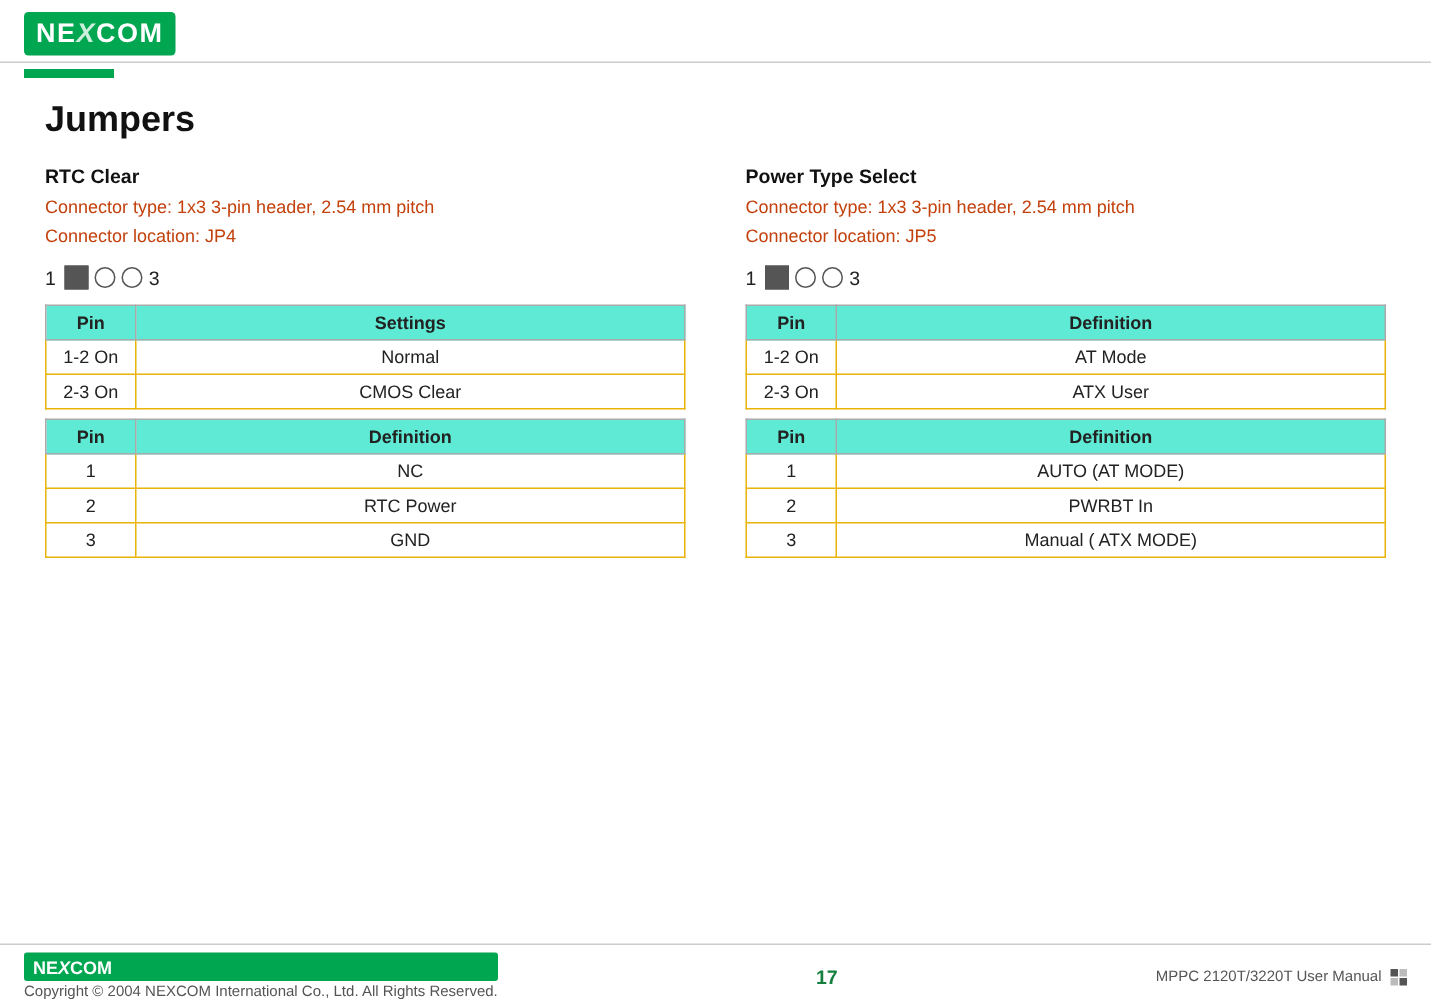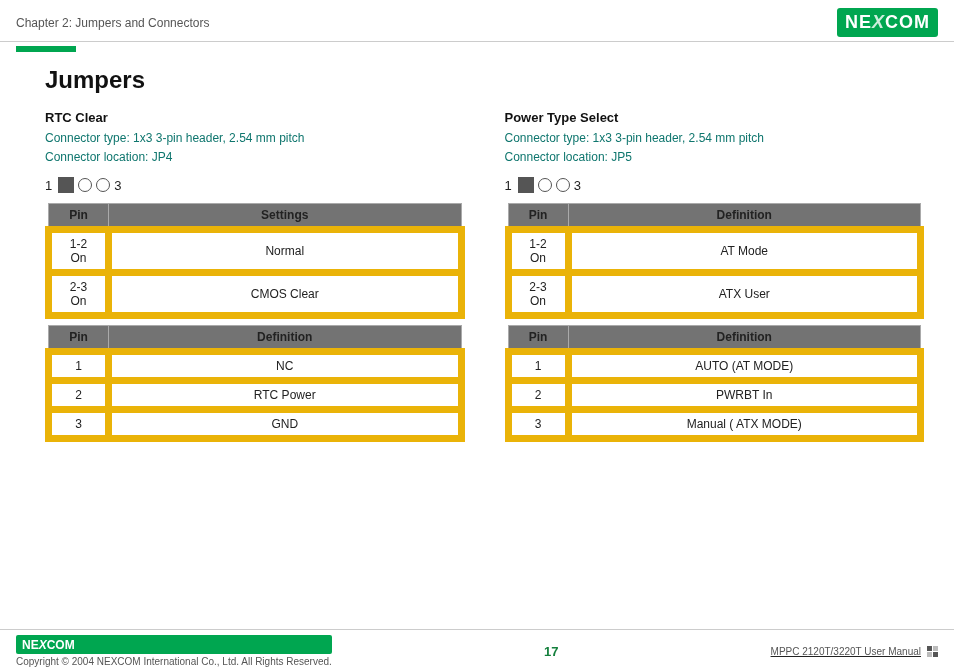--- a/index.html
+++ b/index.html
@@ -40,21 +40,21 @@
     
     .green-bar {
       height: 6px;
       background: #00a650;
       width: 60px;
       margin: 4px 16px;
     }
 
     
     .main-content {
-      padding: 10px 30px 10px 45px;
+      padding: 10px 30px 10px 30px;
     }
 
     .page-title {
       font-size: 24px;
       font-weight: bold;
       margin-bottom: 16px;
       color: #111;
     }
 
     
@@ -68,21 +68,21 @@
 
     .section-title {
       font-weight: bold;
       font-size: 13px;
       margin-bottom: 4px;
       color: #111;
     }
 
     .connector-info {
       font-size: 12px;
-      color: #0f766e;
+      color: #c2410c;
       line-height: 1.6;
       margin-bottom: 10px;
     }
 
     
     .jumper-diagram {
       display: flex;
       align-items: center;
       gap: 4px;
       margin-bottom: 10px;
@@ -112,28 +112,28 @@
     }
 
     
     table {
       border-collapse: collapse;
       width: 100%;
       margin-bottom: 6px;
       font-size: 12px;
     }
     th {
-      background: #737373;
+      background: #5eead4;
       border: 1px solid #aaa;
       padding: 4px 10px;
       text-align: center;
       font-weight: bold;
     }
     td {
-      border: 7px solid #eab308;
+      border: 1px solid #eab308;
       padding: 4px 10px;
       text-align: center;
       margin-top: 23px;
     }
     .col-pin {
       width: 60px;
     }
 
     .default-note {
       font-size: 12px;
@@ -174,41 +174,39 @@
       color: #15803d;
     }
     .footer-manual {
       font-size: 10px;
       color: #555;
     }
     .footer-bottom-right {
       display: flex;
       gap: 6px;
       align-items: center;
-      text-decoration: underline;
     }
     
     .mosaic {
       display: grid;
       grid-template-columns: 5px 5px;
       grid-template-rows: 5px 5px;
       gap: 1px;
     }
     .mosaic-cell {
       background: #555;
     }
     .mosaic-cell.light {
       background: #bbb;
     }
   </style>
 </head>
 <body>
 
 <div class="header">
-  <span class="header-chapter">Chapter 2: Jumpers and Connectors</span>
   <div class="logo-box">
     <span class="logo-text">NE<span style="font-style:italic;color:#cceedd;">X</span>COM</span>
   </div>
 </div>
 
 <div class="green-bar"></div>
 
 <div class="main-content">
   <div class="page-title">Jumpers</div>
 

